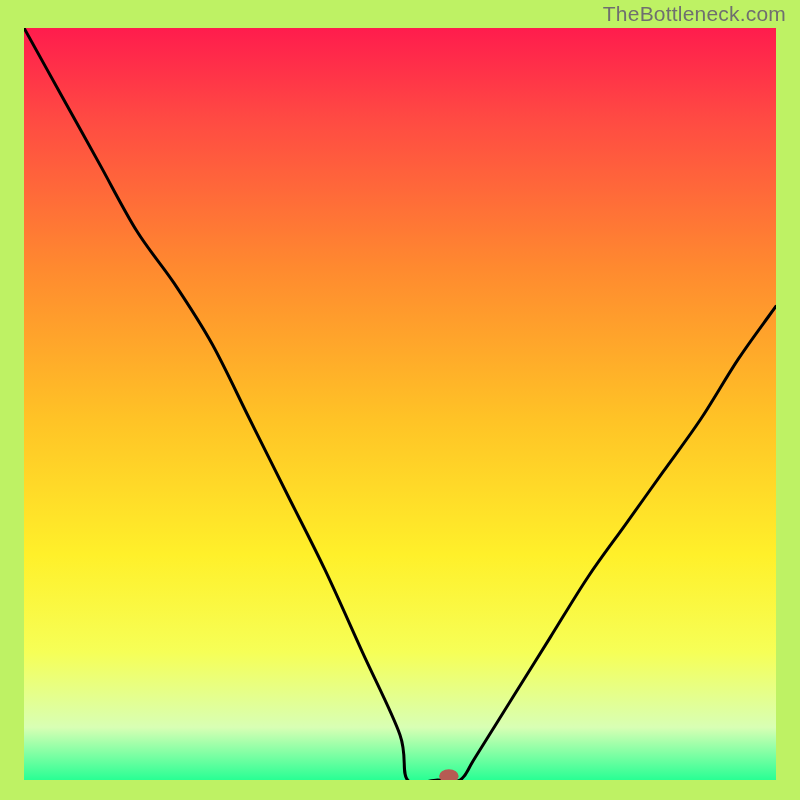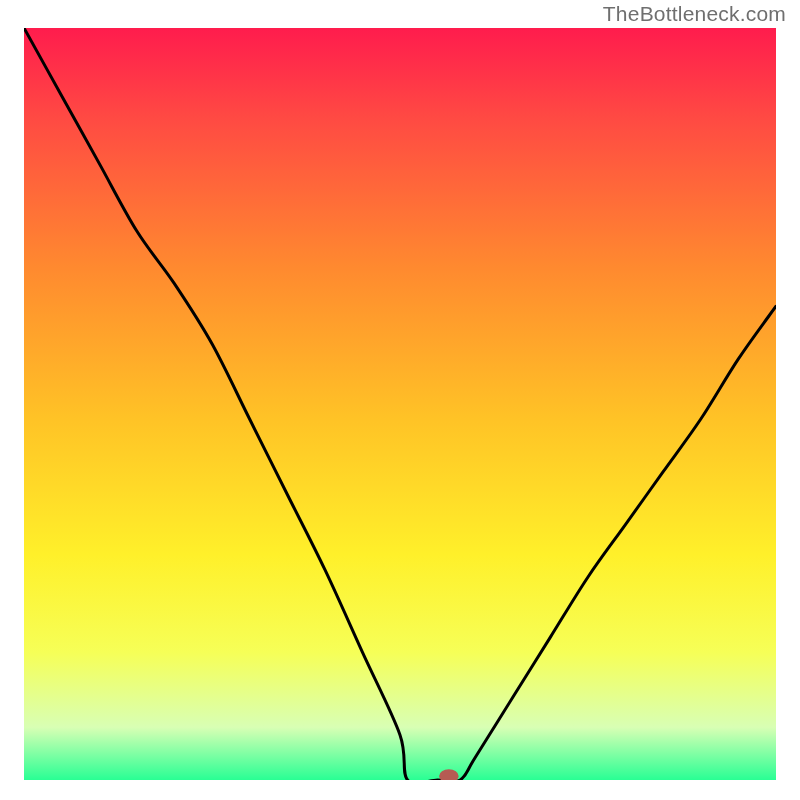--- a/index.html
+++ b/index.html
@@ -10,21 +10,21 @@
     background: #000000;
     overflow: hidden;
     font-family: Arial, Helvetica, sans-serif;
   }
   .frame {
     position: absolute;
     left: 0;
     top: 0;
     width: 800px;
     height: 800px;
-    background: #ffffff;
+    background: #bef264;
   }
   .watermark {
     position: absolute;
     top: 2px;
     right: 14px;
     color: #6f6f6f;
     font-size: 21px;
     font-weight: 500;
     letter-spacing: 0.2px;
     user-select: none;

